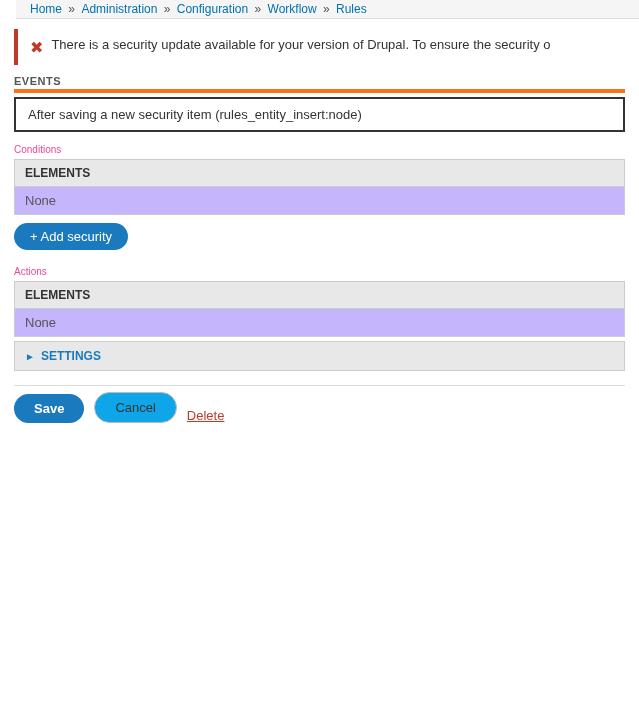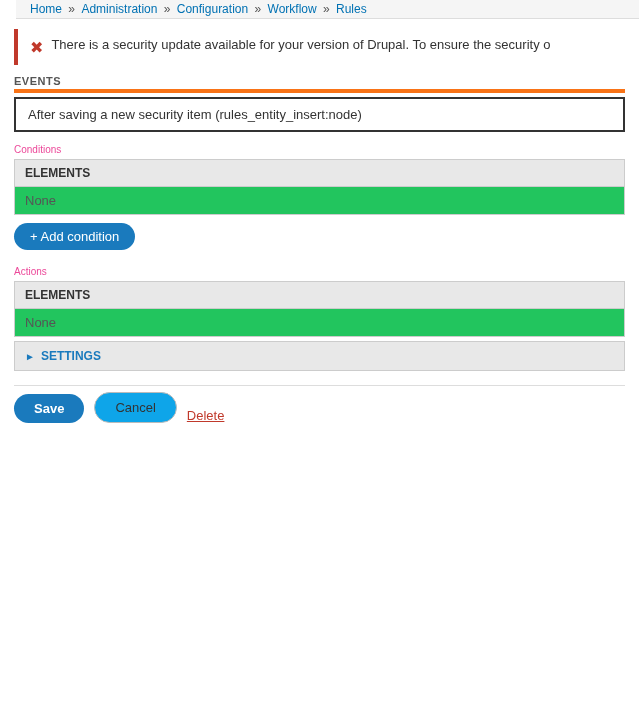--- a/index.html
+++ b/index.html
@@ -98,21 +98,21 @@
       padding: 6px 10px;
       font-size: 12px;
       font-weight: bold;
       color: #333;
       border-bottom: 1px solid #ccc;
     }
     .elements-row {
       padding: 6px 10px;
       font-size: 13px;
       color: #555;
-      background: #22c55e;
+      background: #c4b5fd;
     }
 
     
     .btn-add {
       background: #1a7abd;
       color: #fff;
       border: none;
       border-radius: 20px;
       padding: 6px 16px;
       font-size: 13px;
@@ -217,21 +217,21 @@
   <table class="elements-table">
     <tbody>
         <tr>
       <td class="elements-header">ELEMENTS</td>
     </tr>
     <tr>
       <td class="elements-row">None</td>
     </tr>
   </tbody>
     </table>
-  <button class="btn-add">+ Add condition</button>
+  <button class="btn-add">+ Add security</button>
 
   
   <div class="section-label">Actions</div>
   <table class="elements-table">
     <tbody>
         <tr>
       <td class="elements-header">ELEMENTS</td>
     </tr>
     <tr>
       <td class="elements-row">None</td>

